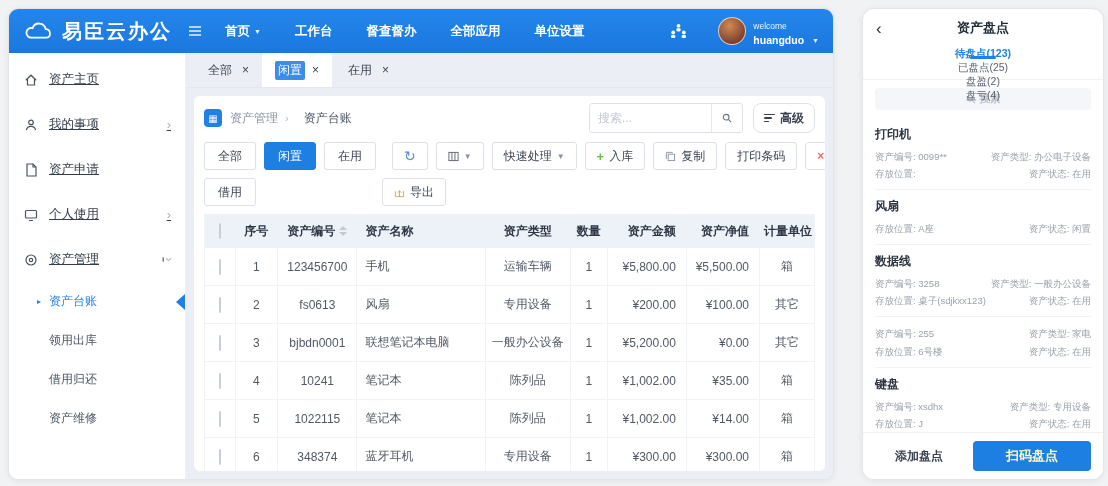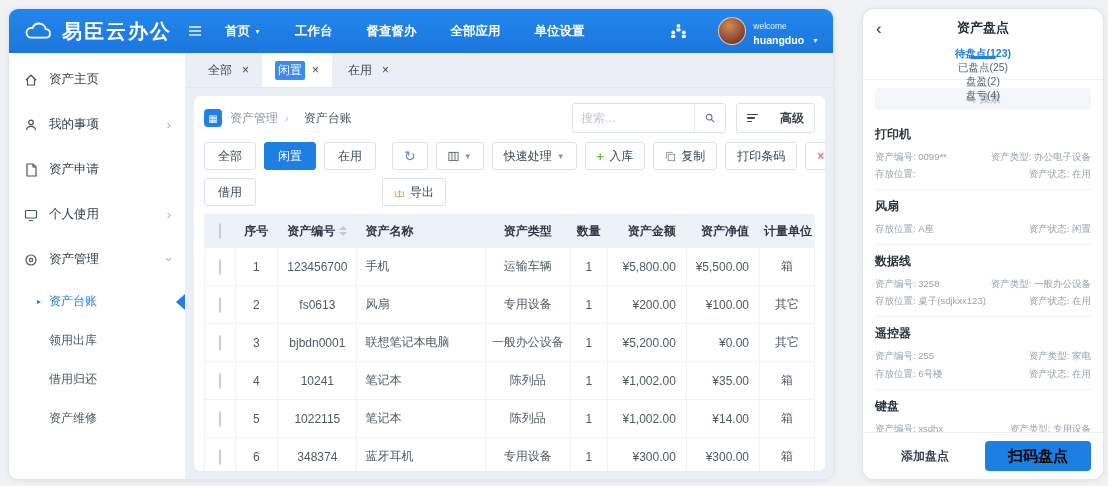--- a/index.html
+++ b/index.html
@@ -20,21 +20,21 @@
   .top-right{margin-left:auto;display:flex;align-items:center;gap:30px;}
   .avatar{width:26px;height:26px;border-radius:50%;background:radial-gradient(circle at 40% 30%,#d08a52,#7c3c2d 75%);
           border:1px solid rgba(255,255,255,.7);}
   .welcome{color:#fff;line-height:1.25;}
   .welcome .w1{font-size:8.5px;opacity:.9;}
   .welcome .w2{font-size:10.5px;font-weight:bold;display:flex;align-items:center;gap:4px;}
   .welcome .w2 .nav-caret{font-size:7px;}
   
   .main-body{display:flex;height:426px;}
   .sidebar{width:176px;background:#fff;border-right:1px solid #eef0f3;padding-top:4px;flex:none;}
-  .side-item{height:45px;display:flex;align-items:center;padding:0 14px;gap:10px;font-size:12.5px;color:#333d49;cursor:pointer;}
+  .side-item{height:45px;display:flex;align-items:center;padding:0 14px;gap:10px;font-size:12.5px;color:#333d49;cursor:pointer;text-decoration:underline;}
   .side-icon{width:16px;height:16px;color:#4a5563;display:flex;}
   .side-icon svg{width:16px;height:16px;}
   .side-arrow{margin-left:auto;color:#a8b0ba;font-size:13px;}
   .side-arrow.down{transform:rotate(90deg);}
   .sub-item{position:relative;height:39px;display:flex;align-items:center;padding-left:40px;font-size:12px;color:#4a5563;cursor:pointer;}
   .sub-item.active{color:#2080e8;}
   .sub-bullet{position:absolute;left:28px;font-size:8px;color:#2080e8;}
   .collapse-handle{position:absolute;right:0;top:50%;margin-top:-8px;width:0;height:0;
       border-top:8px solid transparent;border-bottom:8px solid transparent;border-right:9px solid #2080e8;}
   
@@ -51,22 +51,22 @@
   .crumb-ico{width:18px;height:18px;background:#2080e8;border-radius:4px;color:#fff;font-size:10px;
              display:flex;align-items:center;justify-content:center;}
   .crumb{margin-left:8px;font-size:12px;color:#8a93a0;}
   .crumb-sep{margin:0 7px;color:#b4bcc5;font-size:11px;}
   .crumb-cur{color:#4a5563;}
   .crumb-right{margin-left:auto;display:flex;align-items:center;}
   .searchbox{display:flex;align-items:center;width:152px;height:28px;border:1px solid #dde2e8;border-radius:3px;background:#fff;}
   .searchbox input{flex:1;border:0;outline:0;padding:0 8px;font-size:12px;color:#555;min-width:0;background:transparent;}
   .searchbox input::placeholder{color:#c3c9d1;}
   .search-btn{width:30px;height:100%;border-left:1px solid #e4e8ee;display:flex;align-items:center;justify-content:center;cursor:pointer;color:#6a7380;}
-  .adv-btn{margin-left:10px;height:28px;border:1px solid #dde2e8;border-radius:3px;background:#fff;display:flex;
-           align-items:center;gap:22px;padding:0 10px;font-size:12px;color:#39424e;font-weight:600;cursor:pointer;}
+  .adv-btn{margin-left:10px;height:28px;border:1px solid #dde2e8;border-radius:8px;background:#fff;display:flex;
+           align-items:center;gap:5px;padding:0 10px;font-size:12px;color:#39424e;font-weight:600;cursor:pointer;}
   .filter-ico{display:flex;flex-direction:column;gap:2px;}
   .filter-ico i{display:block;height:1.5px;background:#39424e;border-radius:1px;}
   .filter-ico i:nth-child(1){width:11px;} .filter-ico i:nth-child(2){width:8px;} .filter-ico i:nth-child(3){width:5px;}
   
   .tool-rows{padding:2px 0 8px;}
   .tool-row{display:flex;align-items:center;gap:8px;margin-bottom:8px;}
   .btn{height:28px;border:1px solid #dce1e8;border-radius:3px;background:#fff;font-size:12px;color:#3c4654;
        display:flex;align-items:center;justify-content:center;gap:5px;padding:0 11px;cursor:pointer;white-space:nowrap;}
   .btn.pill{min-width:52px;}
   .btn.active{background:#1e7fe3;border-color:#1e7fe3;color:#fff;}
@@ -99,21 +99,21 @@
   .ph-search{margin:8px 12px;height:22px;background:#f5f6f9;border-radius:4px;display:flex;align-items:center;
              justify-content:center;gap:4px;color:#bcc3cc;font-size:10.5px;cursor:pointer;font-weight:bold;}
   .ph-list{padding:0 12px;}
   .ph-item{padding:8px 0 7px;border-bottom:1px solid #f1f3f6;cursor:pointer;}
   .ph-name{font-size:12px;font-weight:bold;color:#2b3440;margin-bottom:5px;}
   .ph-line{display:flex;justify-content:space-between;font-size:9.5px;color:#99a2ac;line-height:1.8;}
   .ph-line .rv{text-align:right;}
   .ph-footer{position:absolute;left:0;right:0;bottom:0;height:46px;background:#fff;border-top:1px solid #eef0f3;
              display:flex;align-items:center;padding:0 12px;gap:10px;}
   .ph-btn-sec{flex:1;text-align:center;font-size:12px;font-weight:bold;color:#39424e;cursor:pointer;}
-  .ph-btn-pri{width:106px;height:30px;background:#1e7fe3;border-radius:4px;color:#000000;font-size:15px;font-weight:bold;
+  .ph-btn-pri{width:118px;height:30px;background:#1e7fe3;border-radius:4px;color:#fef9c3;font-size:13px;font-weight:bold;
               display:flex;align-items:center;justify-content:center;cursor:pointer;}
   .mag{width:10px;height:10px;display:inline-block;}
 </style>
 </head>
 <body>
 
 <div class="stage">
 
   <div class="card main-card">
 
@@ -528,21 +528,20 @@
     <div class="ph-line l1">
       <span><span class="lab-code">资产编号:</span> <span class="v-code">3258</span></span>
       <span class="rv"><span class="lab-type">资产类型:</span> <span class="v-type">一般办公设备</span></span>
     </div>
     <div class="ph-line l2">
       <span><span class="lab-loc">存放位置:</span> <span class="v-loc">桌子(sdjkxx123)</span></span>
       <span class="rv"><span class="lab-status">资产状态:</span> <span class="v-status">在用</span></span>
     </div>
   </div>
         <div class="ph-item">
-    <div class="ph-name">遥控器</div>
     <div class="ph-line l1">
       <span><span class="lab-code">资产编号:</span> <span class="v-code">255</span></span>
       <span class="rv"><span class="lab-type">资产类型:</span> <span class="v-type">家电</span></span>
     </div>
     <div class="ph-line l2">
       <span><span class="lab-loc">存放位置:</span> <span class="v-loc">6号楼</span></span>
       <span class="rv"><span class="lab-status">资产状态:</span> <span class="v-status">在用</span></span>
     </div>
   </div>
         <div class="ph-item">

